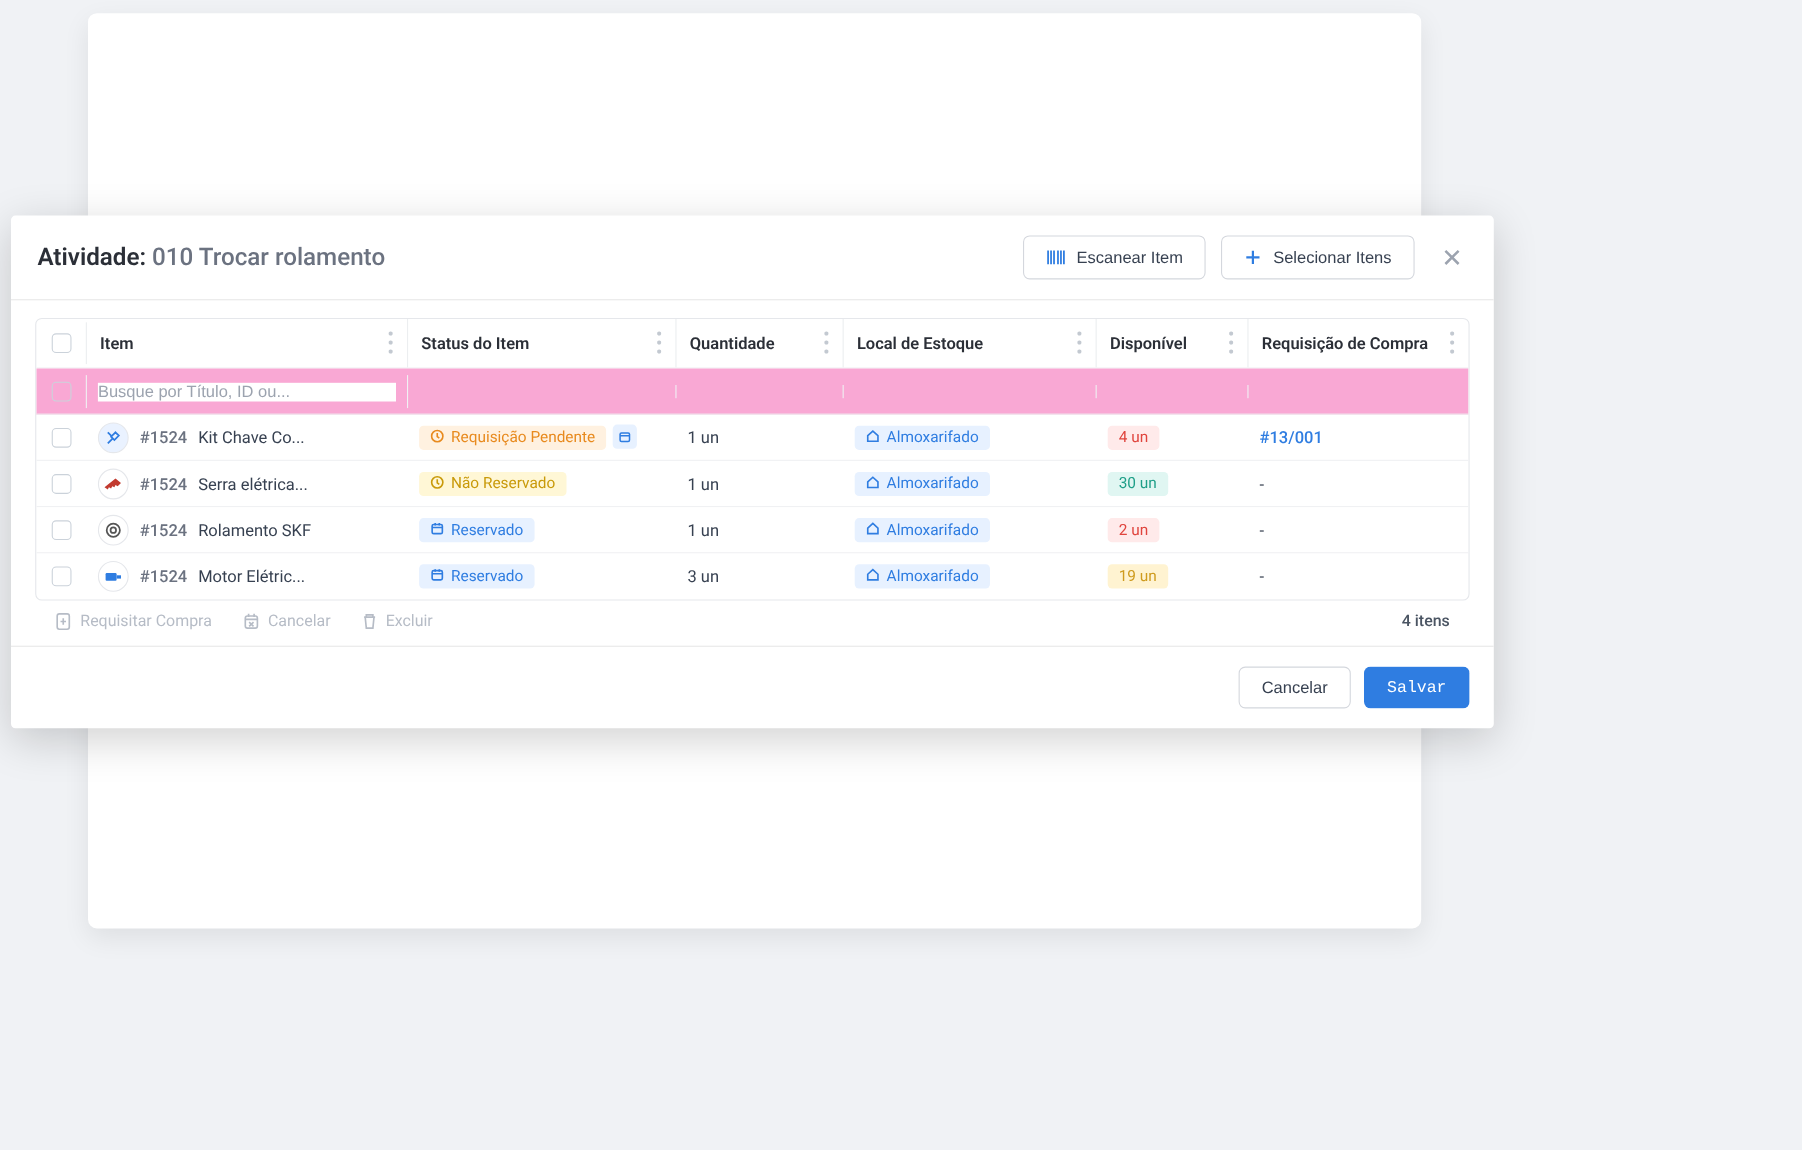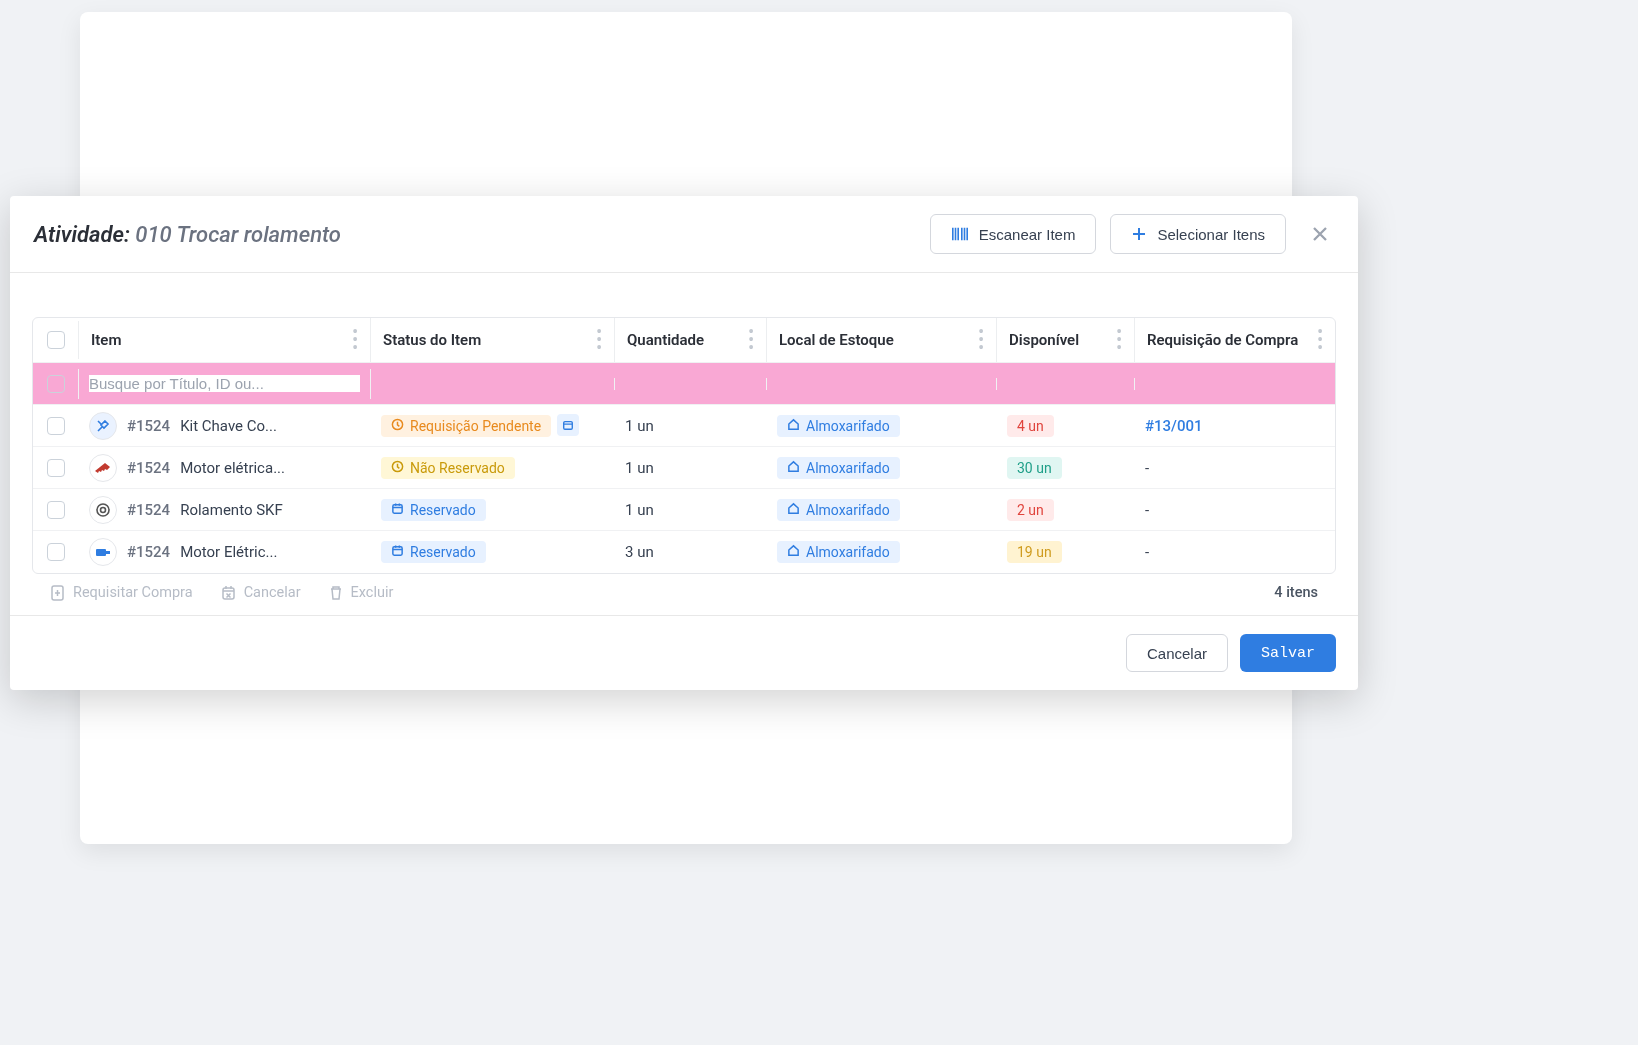--- a/index.html
+++ b/index.html
@@ -31,21 +31,20 @@
     display: flex;
     align-items: center;
     padding: 18px 24px;
     border-bottom: 1px solid #e8e8e8;
   }
   .modal-title {
     font-size: 22px;
     font-weight: 600;
     color: #2b2f37;
     flex: 1;
-    font-style: italic;
   }
   .modal-title .sub { color: #6b7280; font-weight: 500; }
   .header-btn {
     display: inline-flex;
     align-items: center;
     gap: 10px;
     height: 40px;
     padding: 0 20px;
     border: 1px solid #d4d7dd;
     border-radius: 6px;
@@ -58,21 +57,21 @@
   }
   .header-btn svg { flex-shrink: 0; }
   .close-btn {
     margin-left: 20px;
     width: 28px; height: 28px;
     display: inline-flex; align-items:center; justify-content:center;
     color: #9ca3af; cursor: pointer;
   }
 
   .table-wrap { padding: 16px 22px 0 22px; }
-  .grid { border: 1px solid #e5e7eb; border-radius: 6px; overflow: hidden; margin-top: 28px; }
+  .grid { border: 1px solid #e5e7eb; border-radius: 6px; overflow: hidden; }
   .row {
     display: grid;
     grid-template-columns: 46px 292px 244px 152px 230px 138px 1fr;
     align-items: center;
     min-height: 42px;
     border-bottom: 1px solid #f0f1f3;
     font-size: 15px;
     color: #374151;
   }
   .row:last-child { border-bottom: none; }
@@ -294,21 +293,21 @@
           <div class="cell">
             <div class="item-cell">
               <span>
                 <div class="item-icon" style="background:#fff">
                   <svg width="18" height="14" viewBox="0 0 18 14" fill="#c23a2f">
                     <path d="M1 10l10-8 5 4-3 3-2-1-1 2-2-1-1 2-2-1-1 2z"></path>
                   </svg>
                 </div>
               </span>
               <span class="item-id">#1524</span>
-              <span class="item-title">Motor elétrica...</span>
+              <span class="item-title">Serra elétrica...</span>
             </div>
           </div>
           <div class="cell"><span class="tag tag-yellow">
               <svg width="13" height="13" viewBox="0 0 14 14" fill="none" stroke="#c99a0a" stroke-width="1.6">
                 <circle cx="7" cy="7" r="5.5"></circle>
                 <path d="M7 4v3.5l2 1.5"></path>
               </svg> 
               <span>Não Reservado</span>
             </span></div>
           <div class="cell">1 un</div>

